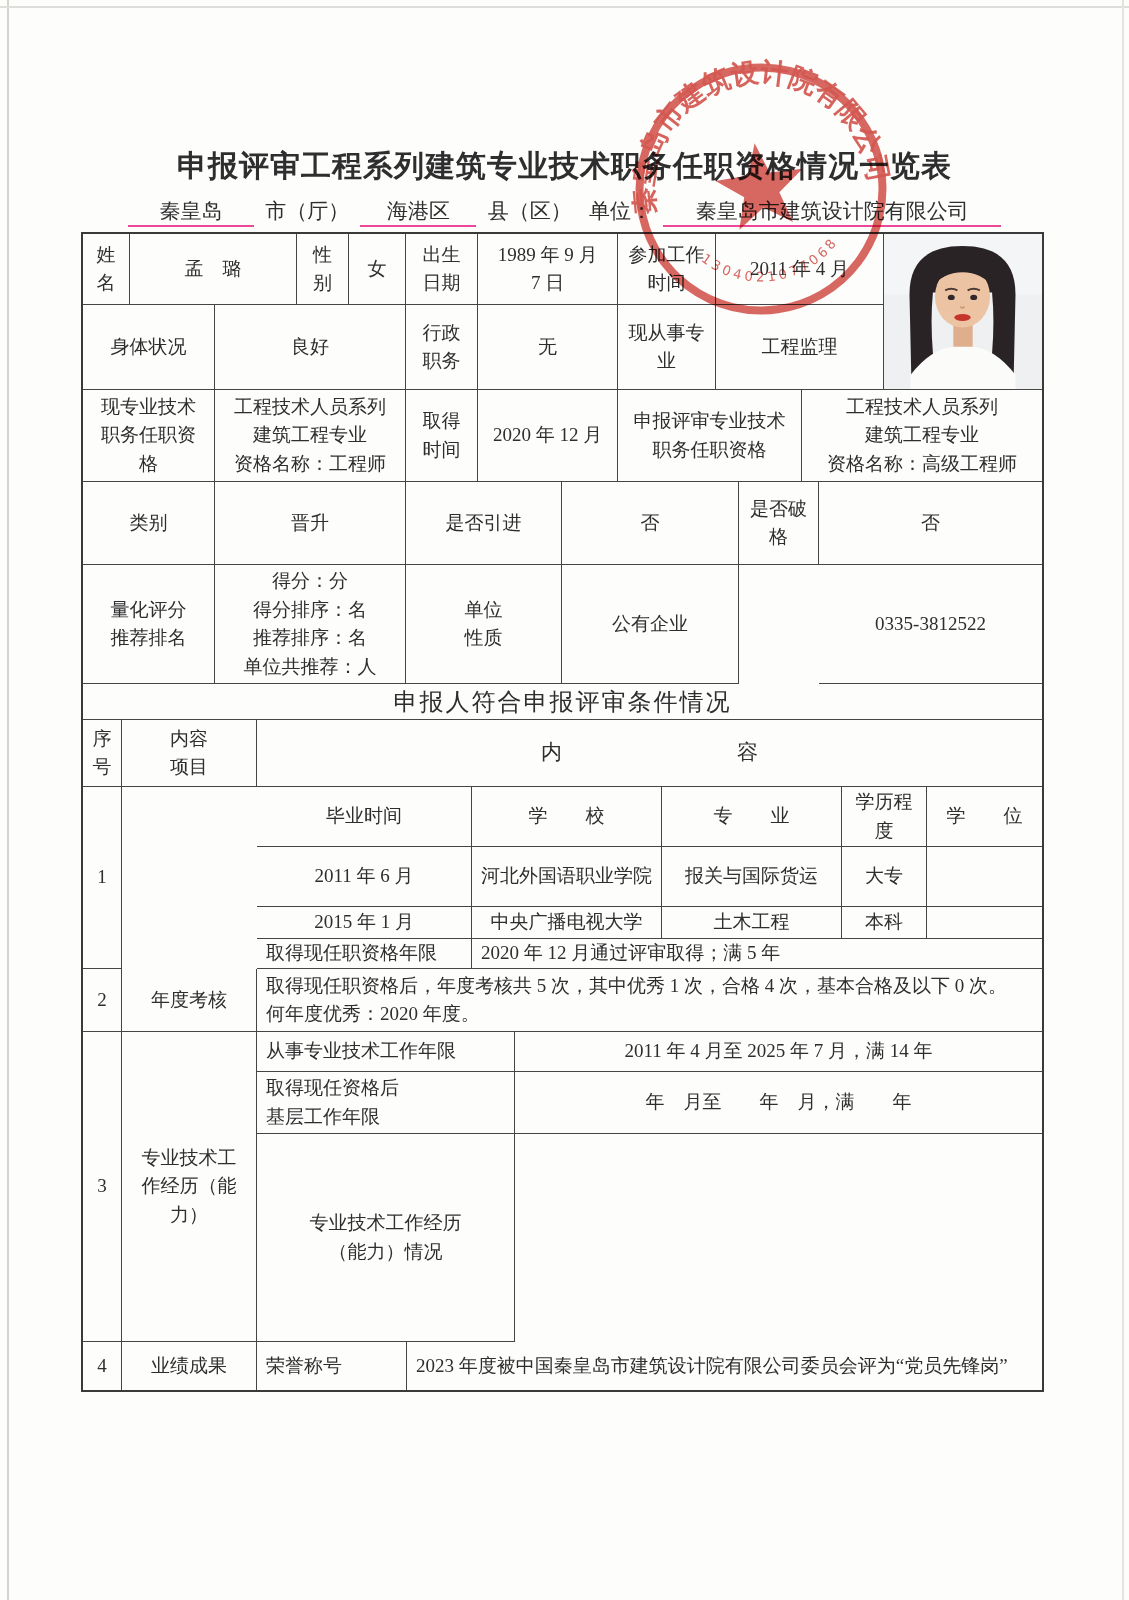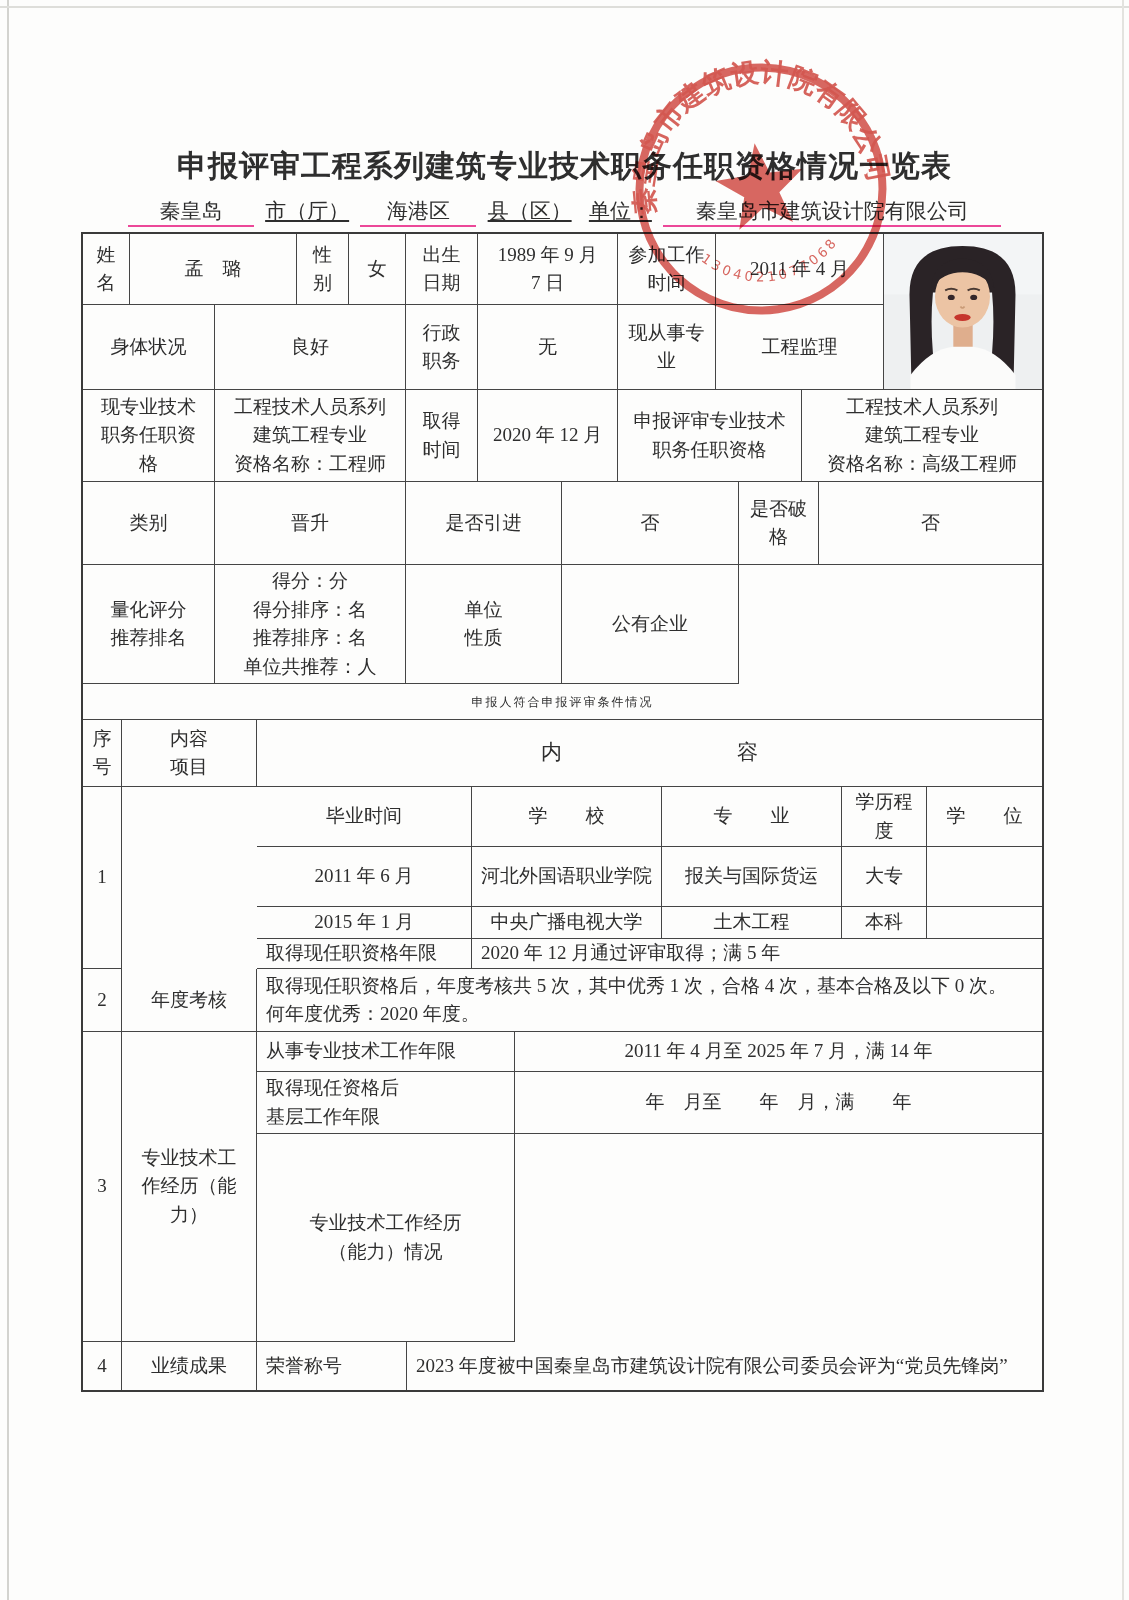--- a/index.html
+++ b/index.html
@@ -9,32 +9,32 @@
   .scan-edge-top{position:absolute;left:0;top:6px;width:100%;height:2px;background:#dededa;}
   .scan-edge-right{position:absolute;right:5px;top:0;width:2px;height:100%;background:#e3e3df;}
 
   .doc-title{position:absolute;left:0;top:146px;width:100%;text-align:center;
              font-size:30px;font-weight:bold;letter-spacing:1px;}
   .subtitle{position:absolute;left:0;top:197px;width:100%;text-align:center;font-size:21px;}
   .u{display:inline-block;border-bottom:2px solid #ec4899;text-align:center;padding:0 4px;}
   .u.city{min-width:118px;}
   .u.district{min-width:108px;}
   .u.unit{min-width:330px;}
-  .plain{display:inline-block;padding:0 6px;text-decoration:underline;}
+  .plain{display:inline-block;padding:0 6px;}
 
   .tbl{position:absolute;left:81px;top:232px;width:959px;height:1156px;
        border:2px solid #3a3a3a;box-sizing:content-box;}
   .c{position:absolute;box-sizing:border-box;border-right:1.5px solid #454545;border-bottom:1.5px solid #454545;
      display:flex;flex-direction:column;align-items:center;justify-content:center;
      text-align:center;font-size:19px;line-height:1.5;padding:2px 5px;overflow:hidden;}
   .c.l{align-items:flex-start;text-align:left;padding-left:9px;}
   .c.nr{border-right:none;}
   .c.nb{border-bottom:none;}
   .c.exp{line-height:29.5px;font-size:18.5px;}
-  .banner{font-size:12px;letter-spacing:2px;}
+  .banner{font-size:24px;letter-spacing:2px;}
   .hdr-split{flex-direction:row;gap:175px;font-size:21px;}
 
   .stamp{position:absolute;left:628px;top:56px;width:266px;height:266px;
          transform:rotate(-8deg);mix-blend-mode:multiply;opacity:.88;pointer-events:none;z-index:5;}
   .photo-box{width:100%;height:100%;padding:0;}
 </style>
 </head>
 <body>
 
 <div class="page">
@@ -113,20 +113,21 @@
     <div class="c" style="left:132px;top:248px;width:191px;height:83px">晋升</div>
     <div class="c" style="left:323px;top:248px;width:156px;height:83px">是否引进</div>
     <div class="c" style="left:479px;top:248px;width:177px;height:83px">否</div>
     <div class="c" style="left:656px;top:248px;width:80px;height:83px">是否破<br>格</div>
     <div class="c nr" style="left:736px;top:248px;width:223px;height:83px">否</div>
 
     <div class="c" style="left:0;top:331px;width:132px;height:119px">量化评分<br>推荐排名</div>
     <div class="c" style="left:132px;top:331px;width:191px;height:119px">得分：分<br>得分排序：名<br>推荐排序：名<br>单位共推荐：人</div>
     <div class="c" style="left:479px;top:331px;width:177px;height:119px">公有企业</div>
     <div class="c" style="left:323px;top:331px;width:156px;height:119px">单位<br>性质</div>
+    <div class="c nr" style="left:736px;top:331px;width:223px;height:119px">0335-3812522</div>
 
     <div class="c nr banner" style="left:0;top:450px;width:959px;height:36px">申报人符合申报评审条件情况</div>
 
     <div class="c" style="left:0;top:486px;width:39px;height:67px">序<br>号</div>
     <div class="c" style="left:39px;top:486px;width:135px;height:67px">内容<br>项目</div>
     <div class="c nr hdr-split" style="left:174px;top:486px;width:785px;height:67px">
       <span>内</span>
       <span>容</span>
     </div>
 

